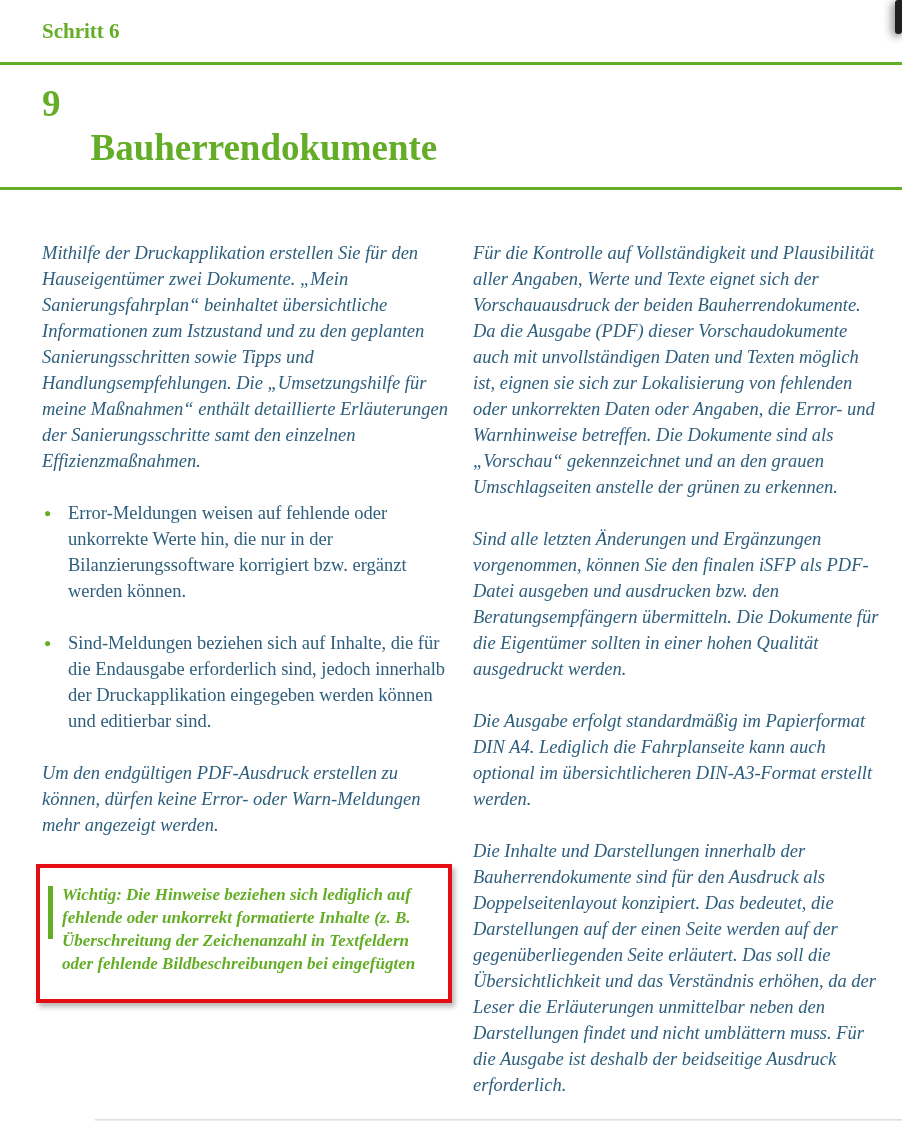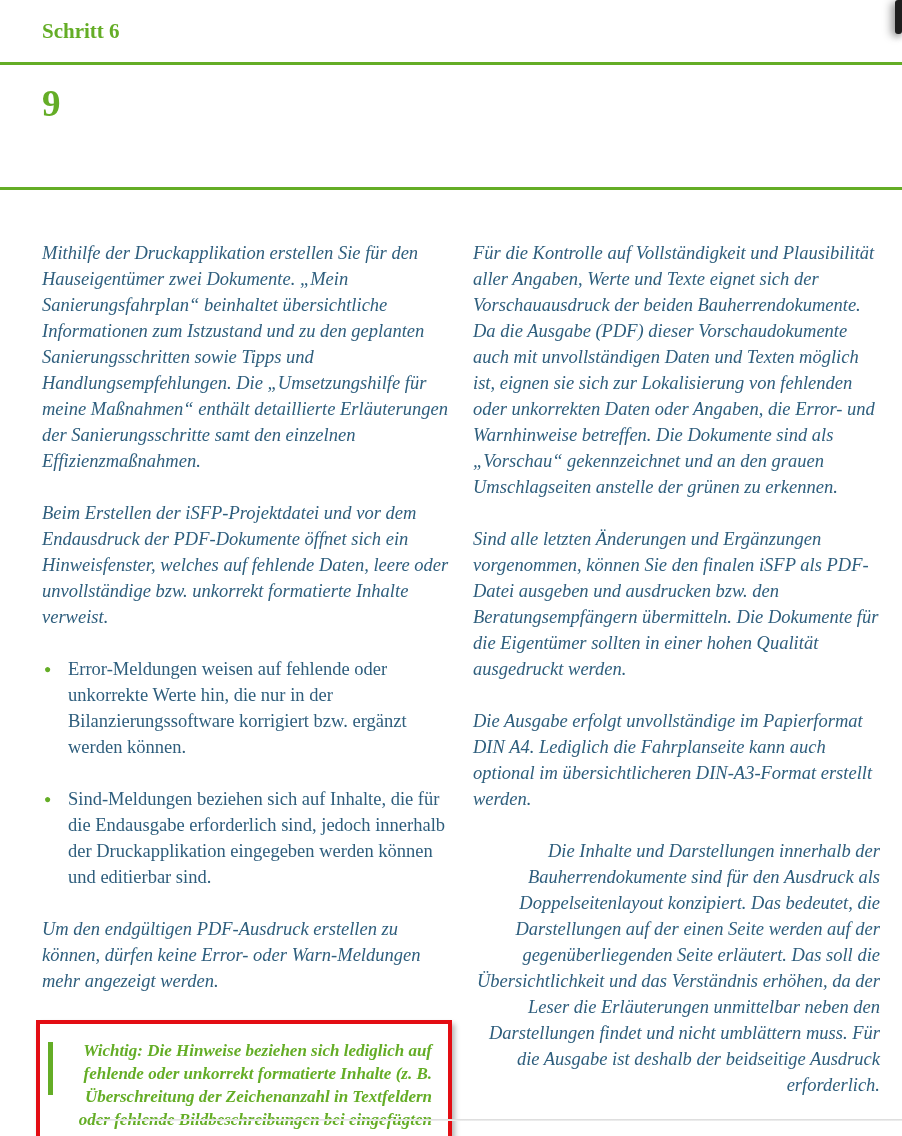--- a/index.html
+++ b/index.html
@@ -31,21 +31,21 @@
     position:absolute;left:42px;top:240px;width:838px;
     display:flex;gap:24px;
   }
   .col{
     width:407px;
     font-size:18.5px;line-height:26px;color:var(--blue);
     text-align:left;
     hyphens:auto;-webkit-hyphens:auto;
   }
   .col p{margin:0 0 26px 0;font-style:italic;}
-  .col p:last-child{margin-bottom:0;text-align:right;}
+  .col p:last-child{margin-bottom:0;}
   ul.hints{list-style:none;margin:0 0 26px 0;padding:0;}
   ul.hints li{position:relative;padding-left:26px;margin-bottom:26px;}
   ul.hints li:last-child{margin-bottom:26px;}
   .bullet{
     position:absolute;left:2px;top:0;
     color:var(--green);font-size:12px;line-height:26px;
   }
   .lead{font-weight:normal;}
   .important-box{
     position:relative;
@@ -76,30 +76,29 @@
   }
 </style>
 </head>
 <body>
 
 <div class="kicker">Schritt 6</div>
 <div class="rule rule-top"></div>
 
 <h1 class="chapter">
   <span class="chapter-num">9</span>
-  <span class="chapter-title"><br></span>
+  <span class="chapter-title"><br><span>Bauherrendokumente</span></span>
 </h1>
 
 <div class="rule rule-title"></div>
 
 <div class="columns">
 
   <div class="col">
     <p>Mithilfe der Druckapplikation erstellen Sie für den Hauseigentümer zwei Dokumente. „Mein Sanierungsfahrplan“ beinhaltet übersichtliche Informationen zum Istzustand und zu den geplanten Sanierungsschritten sowie Tipps und Handlungsempfehlungen. Die „Umsetzungshilfe für meine Maßnahmen“ enthält detaillierte Erläuterungen der Sanierungsschritte samt den einzelnen Effizienzmaßnahmen.</p>
-    <p>Beim Erstellen der iSFP-Projektdatei und vor dem Endausdruck der PDF-Dokumente öffnet sich ein Hinweisfenster, welches auf fehlende Daten, leere oder unvollständige bzw. unkorrekt formatierte Inhalte verweist.</p>
 
     <ul class="hints">
       <li>
         <span class="bullet">●</span>
         <span class="lead">Error</span><span>-Meldungen weisen auf fehlende oder unkorrekte Werte hin, die nur in der Bilanzierungssoftware korrigiert bzw. ergänzt werden können.</span>
       </li>
       <li>
         <span class="bullet">●</span>
         <span class="lead">Sind</span><span>-Meldungen beziehen sich auf Inhalte, die für die Endausgabe erforderlich sind, jedoch innerhalb der Druckapplikation eingegeben werden können und editierbar sind.</span>
       </li>
@@ -109,20 +108,20 @@
 
     <div class="important-box">
       <span class="quote-bar"></span>
       <p><span>Wichtig: Die Hinweise beziehen sich lediglich auf fehlende oder unkorrekt formatierte Inhalte (z. B. Überschreitung der Zeichenanzahl in Textfeldern oder fehlende Bildbeschreibungen bei eingefügten </span></p>
     </div>
   </div>
 
   <div class="col">
     <p>Für die Kontrolle auf Vollständigkeit und Plausibilität aller Angaben, Werte und Texte eignet sich der Vorschauausdruck der beiden Bauherrendokumente. Da die Ausgabe (PDF) dieser Vorschaudokumente auch mit unvollständigen Daten und Texten möglich ist, eignen sie sich zur Lokalisierung von fehlenden oder unkorrekten Daten oder Angaben, die Error- und Warnhinweise betreffen. Die Dokumente sind als „Vorschau“ gekennzeichnet und an den grauen Umschlagseiten anstelle der grünen zu erkennen.</p>
     <p>Sind alle letzten Änderungen und Ergänzungen vorgenommen, können Sie den finalen iSFP als PDF-Datei ausgeben und ausdrucken bzw. den Beratungsempfängern übermitteln. Die Dokumente für die Eigentümer sollten in einer hohen Qualität ausgedruckt werden.</p>
-    <p>Die Ausgabe erfolgt unvollständige im Papierformat DIN A4. Lediglich die Fahrplanseite kann auch optional im übersichtlicheren DIN-A3-Format erstellt werden.</p>
+    <p>Die Ausgabe erfolgt standardmäßig im Papierformat DIN A4. Lediglich die Fahrplanseite kann auch optional im übersichtlicheren DIN-A3-Format erstellt werden.</p>
     <p>Die Inhalte und Darstellungen innerhalb der Bauherrendokumente sind für den Ausdruck als Doppelseitenlayout konzipiert. Das bedeutet, die Darstellungen auf der einen Seite werden auf der gegenüberliegenden Seite erläutert. Das soll die Übersichtlichkeit und das Verständnis erhöhen, da der Leser die Erläuterungen unmittelbar neben den Darstellungen findet und nicht umblättern muss. Für die Ausgabe ist deshalb der beidseitige Ausdruck erforderlich.</p>
   </div>
 
 </div>
 
 <div class="scroll-thumb"></div>
 <div class="bottom-edge"></div>
 
 </body></html>

